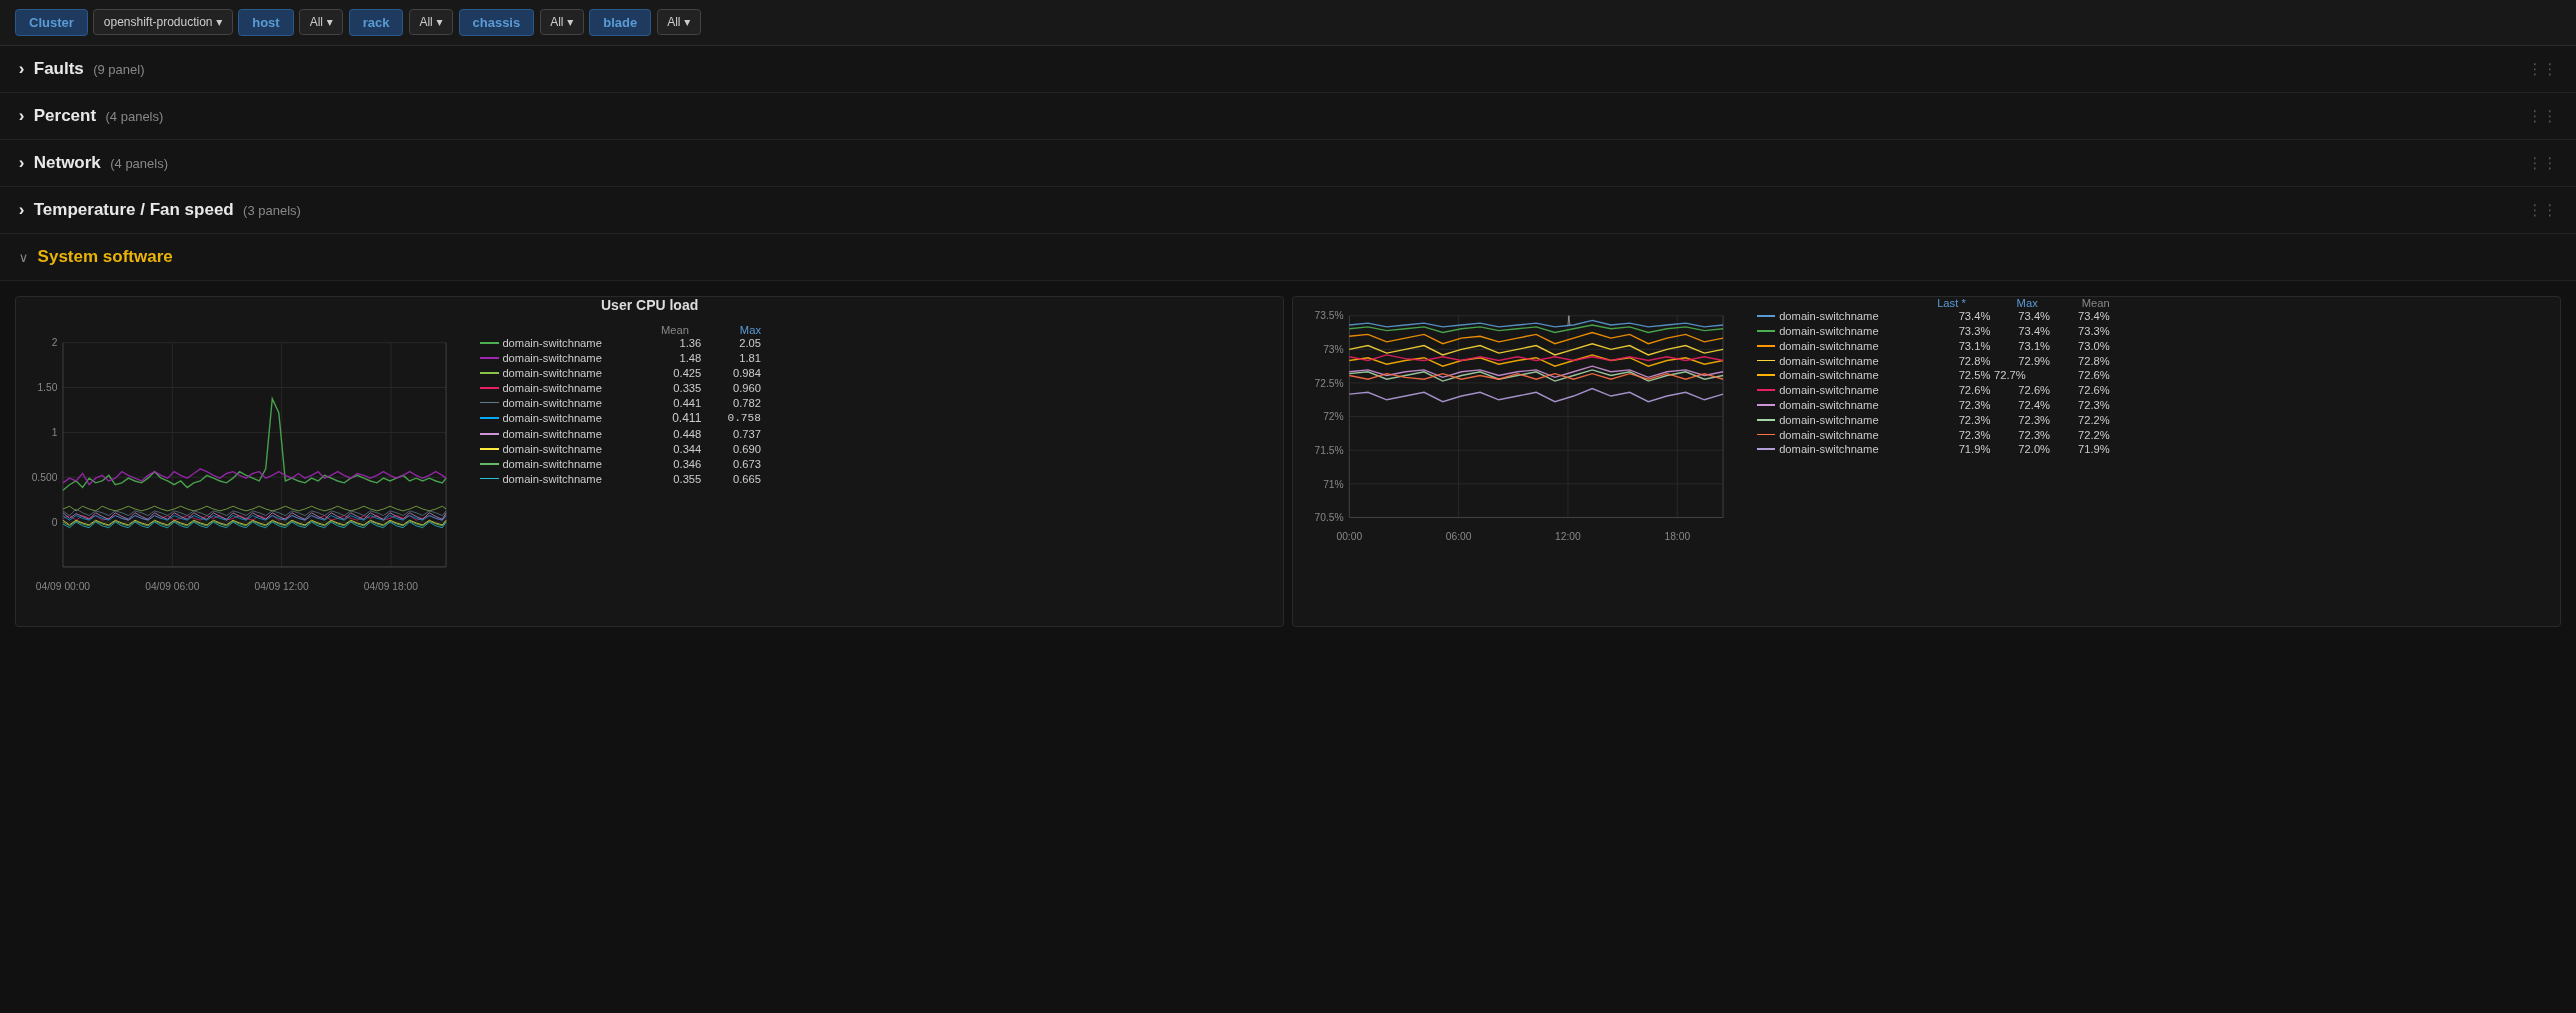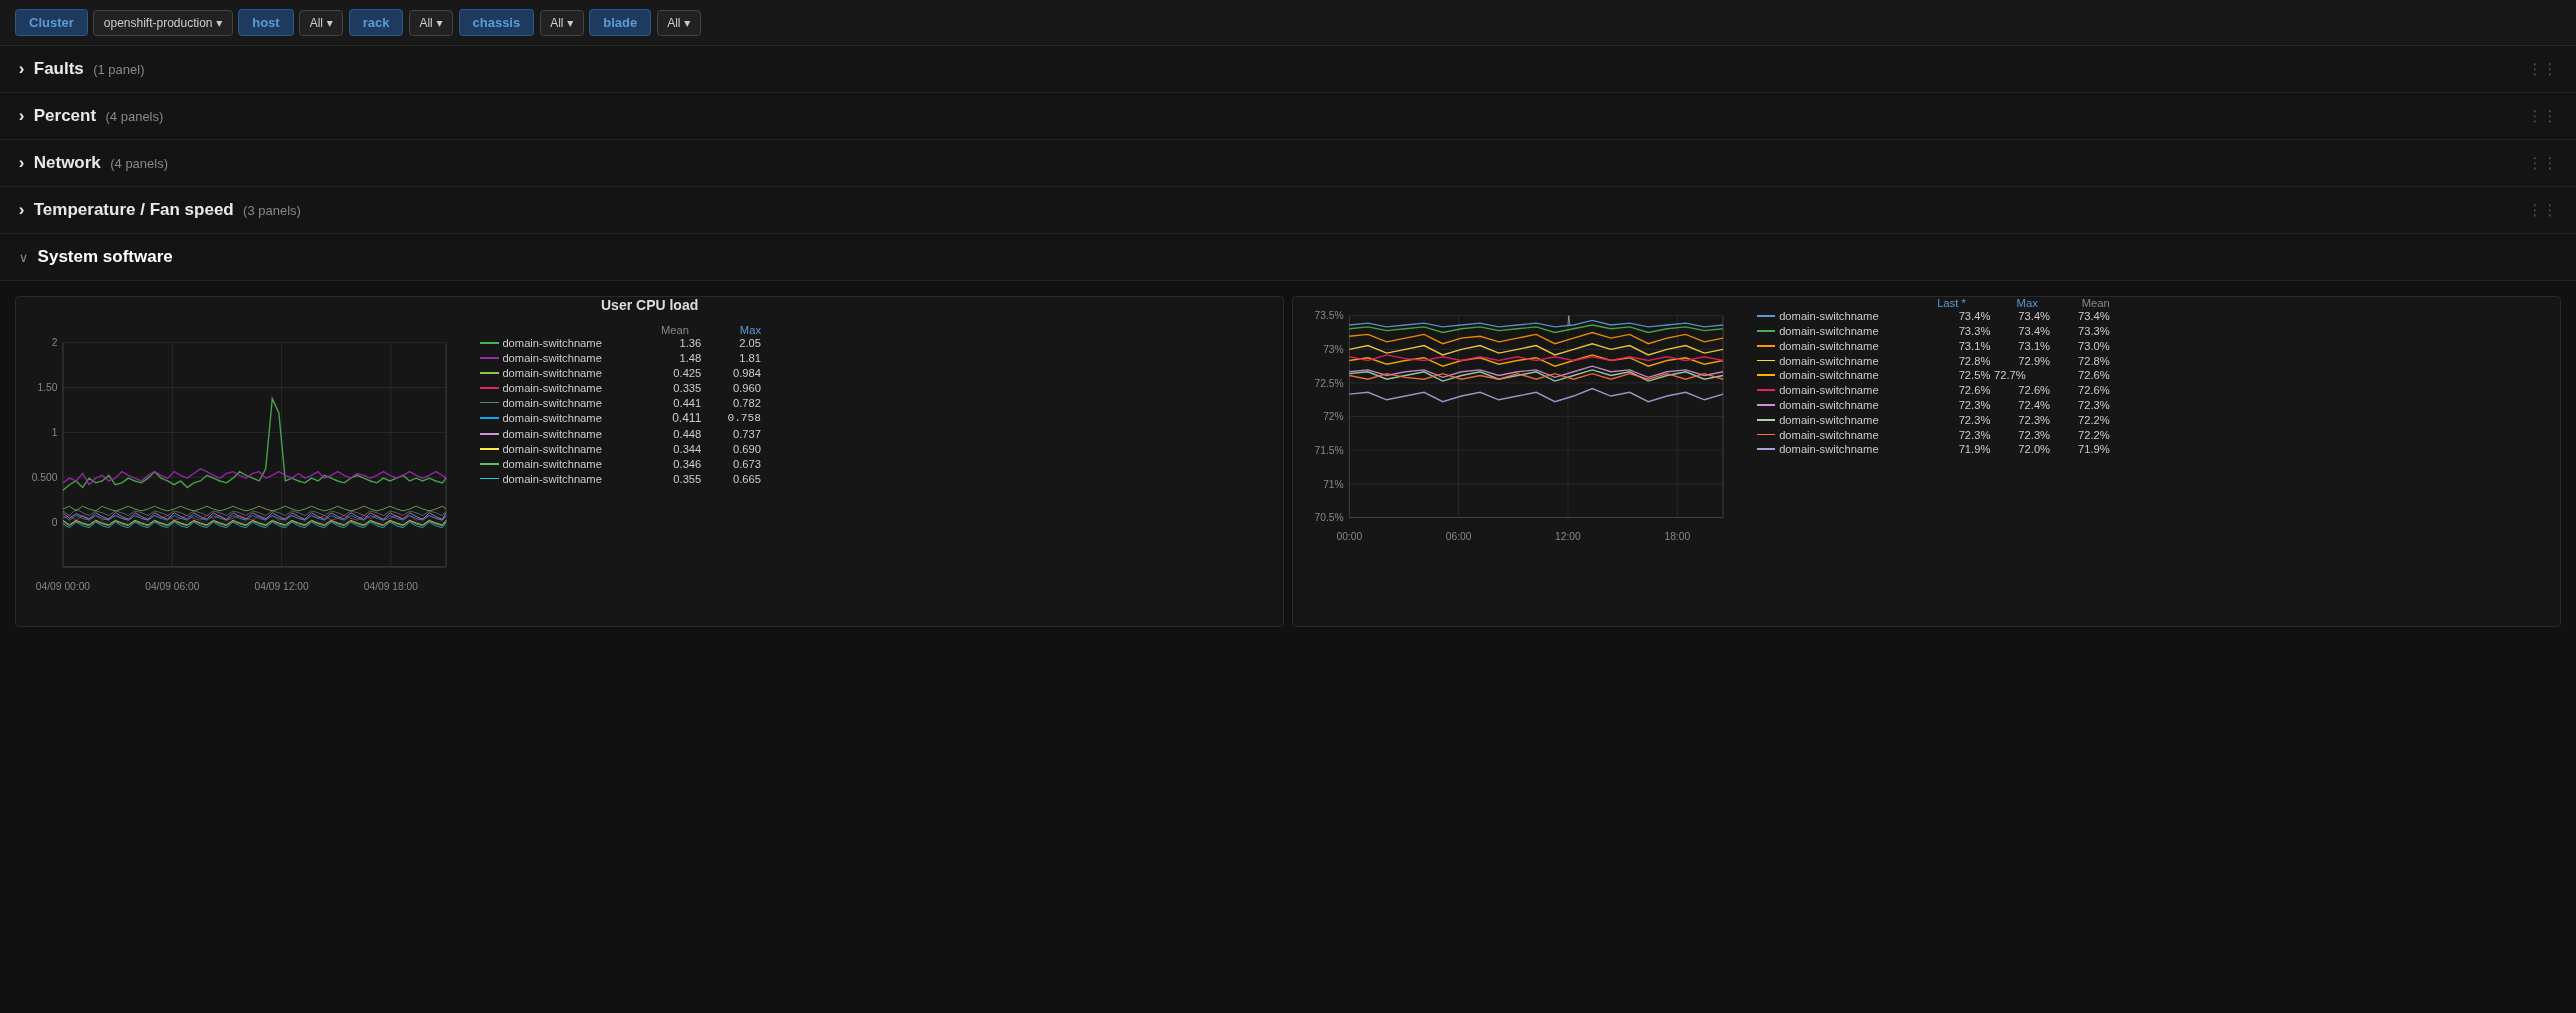--- a/index.html
+++ b/index.html
@@ -8,21 +8,21 @@
       color: #ccc;
       font-family: 'Segoe UI', Arial, sans-serif;
       font-size: 12px;
       width: 2576px;
       min-height: 1014px;
     }
 
     
     .toolbar {
       display: flex;
-      align-items: flex-end;
+      align-items: flex-start;
       gap: 5.6px;
       padding: 9.4px 15px;
       background: #181818;
       border-bottom: 0.9px solid #2a2a2a;
     }
     .filter-btn {
       background: #1e3a5f;
       color: #5b9bd5;
       border: 0.9px solid #2a5a8a;
       border-radius: 3.7px;
@@ -77,21 +77,21 @@
       display: flex;
       align-items: center;
       gap: 9.4px;
       padding: 13px 18.7px;
       background: #141414;
       border-bottom: 0.9px solid #222;
     }
     .system-software-title {
       font-size: 17px;
       font-weight: 700;
-      color: #ffffff;
+      color: #eab308;
     }
 
     
     .charts-row {
       display: flex;
       gap: 0;
       padding: 15px;
       background: #111;
     }
 
@@ -209,21 +209,21 @@
     <span>▾</span>
   </div>
 </div>
 
 <div id="sections-container">
 
   <div class="section-row">
     <div class="section-title">
       <span>›</span>
       <span>Faults</span>
-      <span class="section-subtitle">(1 panel)</span>
+      <span class="section-subtitle">(9 panel)</span>
     </div>
     <span class="drag-handle">⋮⋮</span>
   </div>
 
   <div class="section-row">
     <div class="section-title">
       <span>›</span>
       <span>Percent</span>
       <span class="section-subtitle">(4 panels)</span>
     </div>

